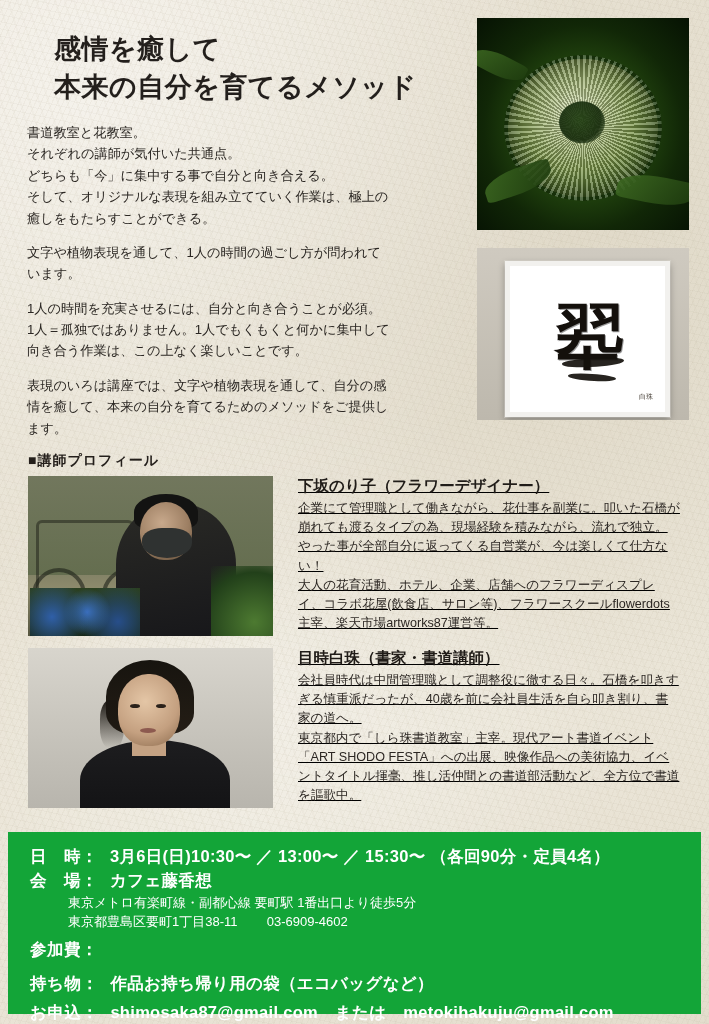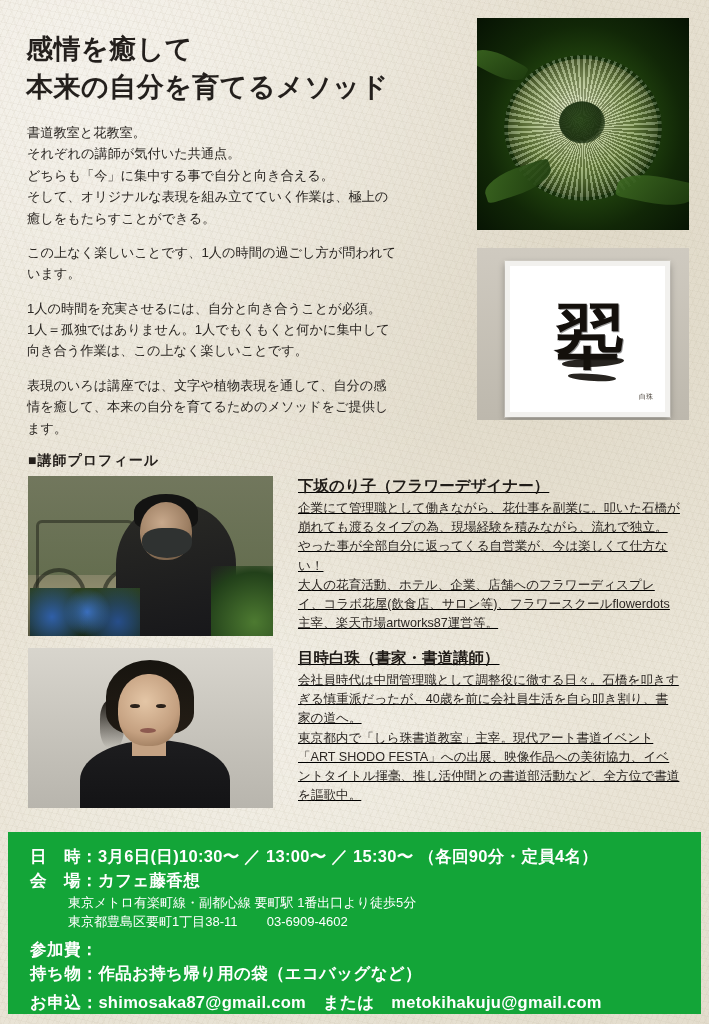--- a/index.html
+++ b/index.html
@@ -41,21 +41,21 @@
     position: absolute;
     left: 26px;
     top: 30px;
     width: 420px;
     font-size: 27px;
     line-height: 1.42;
     font-weight: bold;
     color: #231f1c;
     letter-spacing: 0.5px;
   }
-  .headline div { white-space: nowrap; }
+  .headline div { white-space: nowrap; margin-left: 28px; }
 
   .intro {
     position: absolute;
     left: 27px;
     top: 122px;
     width: 432px;
     font-size: 13.2px;
     line-height: 1.62;
     color: #2b2723;
   }
@@ -313,61 +313,61 @@
     height: 182px;
     background: #13a538;
     color: #ffffff;
   }
   .footer .rows {
     position: absolute;
     left: 22px;
     top: 12px;
     right: 12px;
   }
-  .row { display: flex; align-items: baseline; margin-bottom: 2px; }
+  .row { display: flex; align-items: baseline; margin-bottom: 2px; gap: 12px; }
   .row .lbl {
     font-size: 16.5px;
     font-weight: bold;
     white-space: nowrap;
     letter-spacing: 0.5px;
   }
   .row .val {
     font-size: 16.5px;
     font-weight: bold;
     letter-spacing: 0.3px;
   }
   .sub {
     font-size: 13px;
     margin-left: 38px;
     line-height: 1.45;
     font-weight: normal;
   }
   .sub .gap { display:inline-block; width: 22px; }
   .footer .r-date { margin-top: 2px; }
   .footer .r-fee { margin-top: 7px; justify-content: space-between; }
-  .footer .r-bring { margin-top: 2px; }
+  .footer .r-bring { margin-top: 12px; }
   .footer .r-apply { margin-top: 7px; }
 </style>
 </head>
 <body>
 
 <div class="page">
 
   <div class="headline">
     <div>感情を癒して</div>
     <div>本来の自分を育てるメソッド</div>
   </div>
 
   <div class="intro">
     <p style="white-space:pre-line">書道教室と花教室。
 それぞれの講師が気付いた共通点。
 どちらも「今」に集中する事で自分と向き合える。
 そして、オリジナルな表現を組み立てていく作業は、極上の
 癒しをもたらすことができる。</p>
-    <p style="white-space:pre-line">この上なく楽しいことです、1人の時間の過ごし方が問われて
+    <p style="white-space:pre-line">文字や植物表現を通して、1人の時間の過ごし方が問われて
 います。</p>
     <p style="white-space:pre-line">1人の時間を充実させるには、自分と向き合うことが必須。
 1人＝孤独ではありません。1人でもくもくと何かに集中して
 向き合う作業は、この上なく楽しいことです。</p>
     <p style="white-space:pre-line">表現のいろは講座では、文字や植物表現を通して、自分の感
 情を癒して、本来の自分を育てるためのメソッドをご提供し
 ます。</p>
   </div>
 
   <div class="photo-flower">

